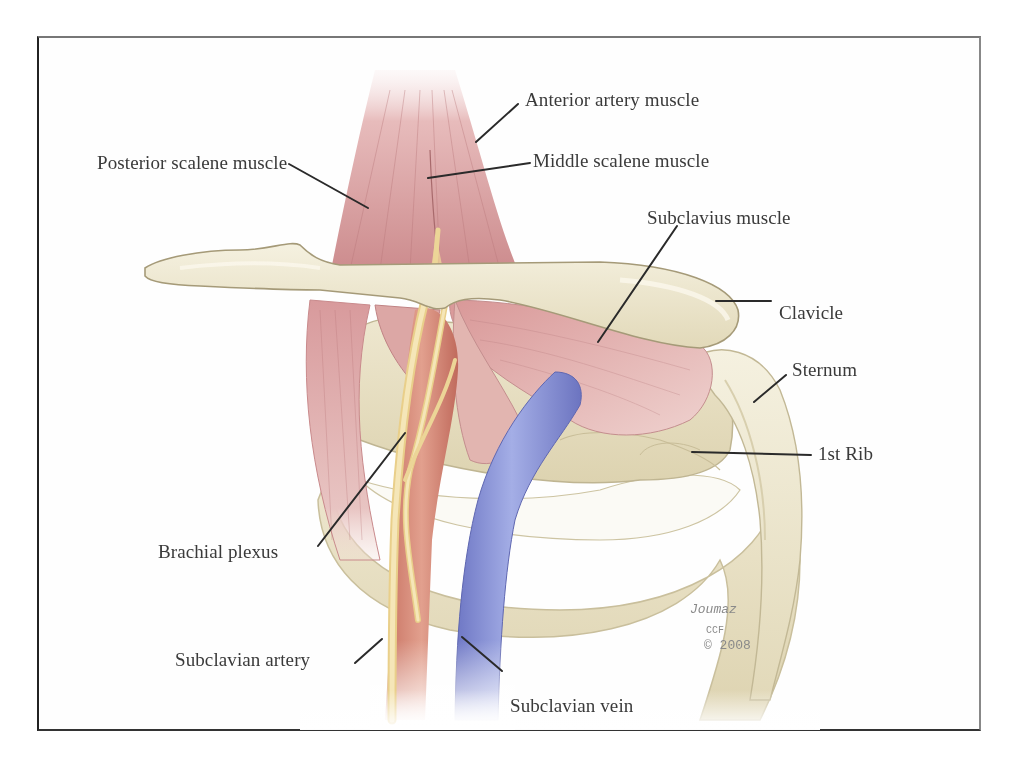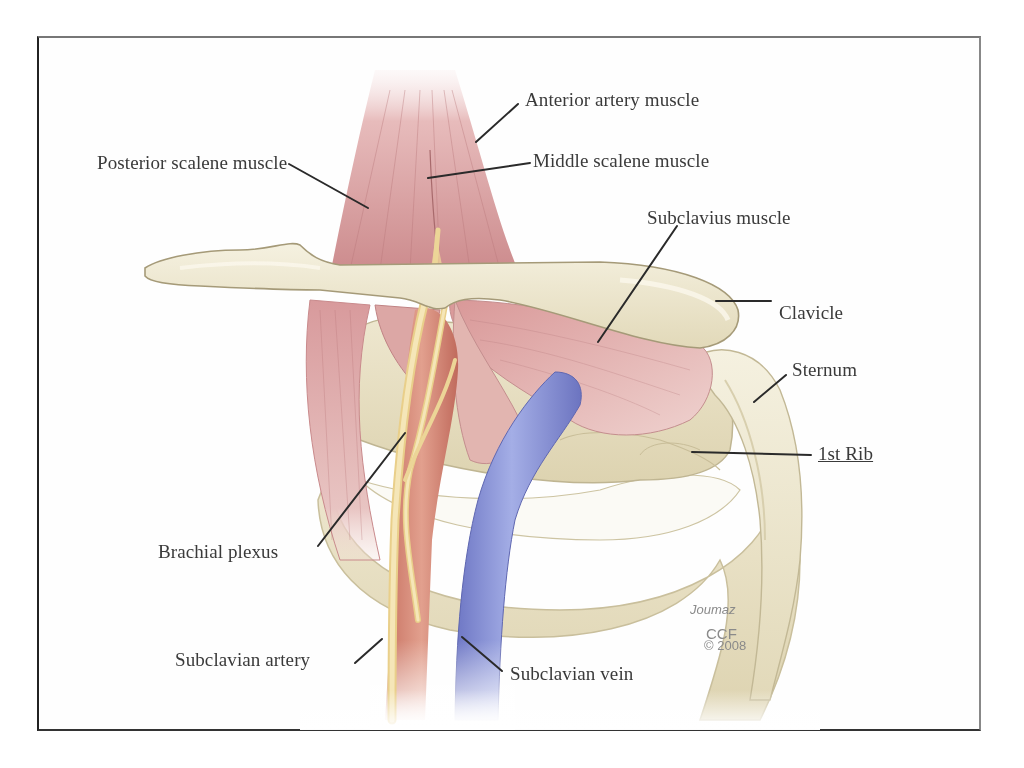--- a/index.html
+++ b/index.html
@@ -26,21 +26,21 @@
     position: absolute;
     font-family: "Liberation Serif", "DejaVu Serif", serif;
     font-size: 19px;
     color: #3a3a3a;
     white-space: nowrap;
     line-height: 1;
     letter-spacing: 0.1px;
   }
   .sig {
     position: absolute;
-    font-family: Liberation Sans, sans-serif;
+    font-family: Liberation Mono, monospace;
     color: #8a8a8a;
     line-height: 1;
     white-space: nowrap;
     text-align: right;
   }
 </style>
 </head>
 <body>
 
 <div class="frame"></div>
@@ -182,20 +182,20 @@
     <line x1="502" y1="671" x2="462" y2="637"></line>
   </g>
 </svg>
 
 <div class="label" style="left:525px; top:90px;">Anterior artery muscle</div>
 <div class="label" style="left:97px; top:137px;margin-top:16px;">Posterior scalene muscle</div>
 <div class="label" style="left:533px; top:151px;">Middle scalene muscle</div>
 <div class="label" style="left:647px; top:208px;">Subclavius muscle</div>
 <div class="label" style="left:779px; top:275px;margin-top:28px;">Clavicle</div>
 <div class="label" style="left:792px; top:360px;font-family:Liberation Serif, serif;">Sternum</div>
-<div class="label" style="left:818px; top:444px;text-decoration:underline;">1st Rib</div>
+<div class="label" style="left:818px; top:444px;">1st Rib</div>
 <div class="label" style="left:158px; top:542px;text-align:center;">Brachial plexus</div>
 <div class="label" style="left:175px; top:650px;">Subclavian artery</div>
-<div class="label" style="left:510px; top:664px;">Subclavian vein</div>
+<div class="label" style="left:510px; top:696px;">Subclavian vein</div>
 
 <div class="sig" style="left:690px; top:603px; font-size:13px; font-style:italic;">Joumaz</div>
-<div class="sig" style="left:706px; top:626px; font-size:15px;">CCF</div>
+<div class="sig" style="left:706px; top:626px; font-size:10px;">CCF</div>
 <div class="sig" style="left:704px; top:639px; font-size:13px;">© 2008</div>
 
 </body></html>

